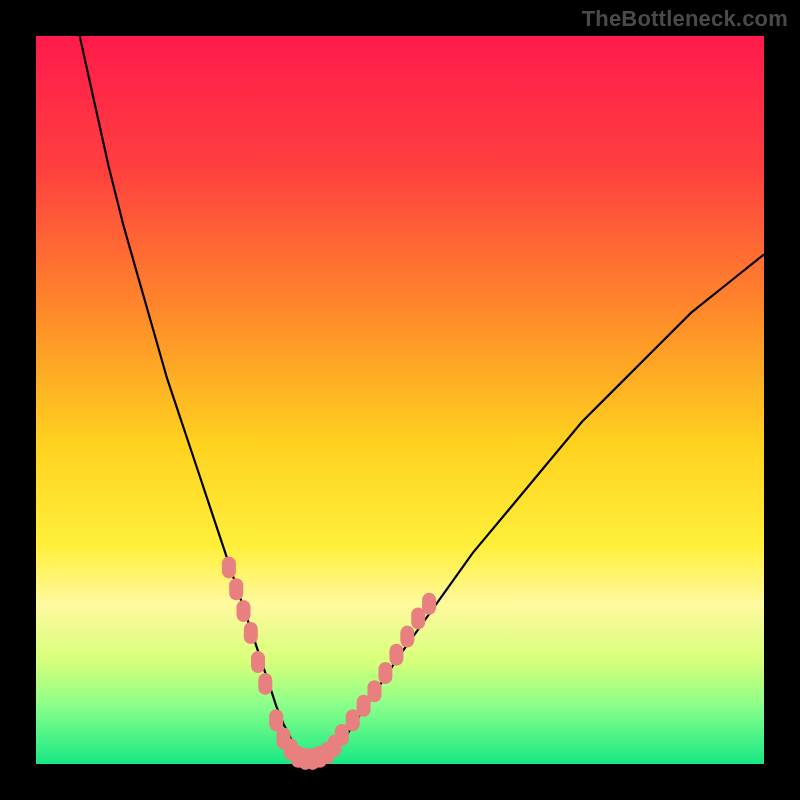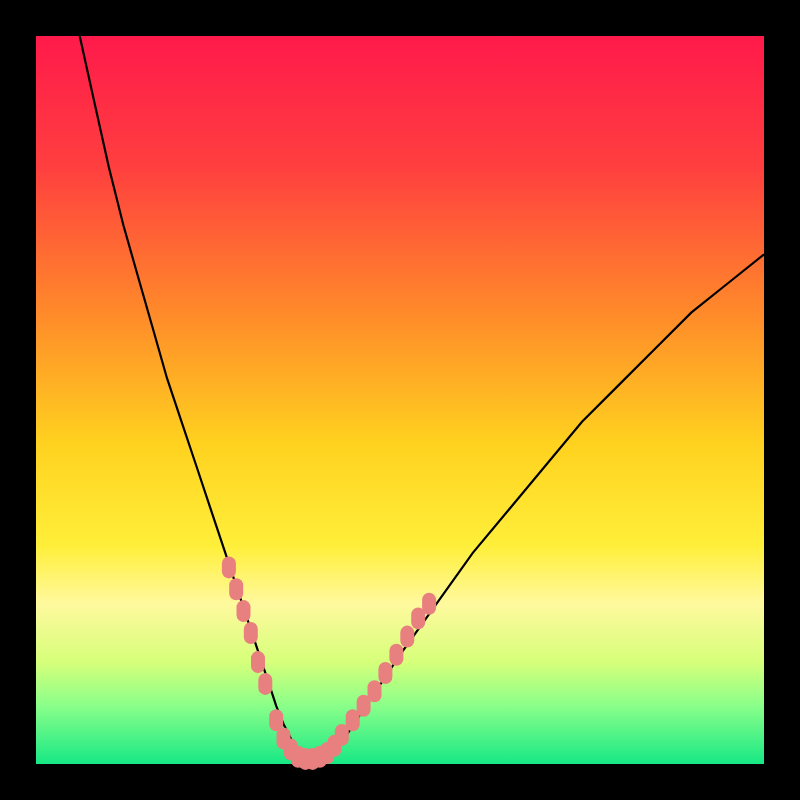--- a/index.html
+++ b/index.html
@@ -43,20 +43,21 @@
     width: 728px;
     height: 728px;
     overflow: visible;
   }
 </style>
 </head>
 <body>
 
 <div class="frame">
   <div class="plot" id="plot" style="background: linear-gradient(rgb(255, 26, 75) 0%, rgb(255, 63, 63) 18%, rgb(255, 138, 42) 38%, rgb(255, 210, 31) 56%, rgb(255, 239, 58) 70%, rgb(255, 249, 158) 78%, rgb(214, 255, 122) 86%, rgb(138, 255, 138) 92%, rgb(23, 232, 132) 100%);"></div>
+  <div class="watermark">TheBottleneck.com</div>
   <svg class="curve" id="curve-svg" viewBox="0 0 728 728" preserveAspectRatio="none">
     <path id="curve-path" fill="none" stroke-width="2.2" d="M43.7 0.0 L58.2 65.5 L72.8 131.0 L87.4 189.3 L101.9 240.2 L116.5 291.2 L131.0 342.2 L145.6 385.8 L160.2 429.5 L174.7 473.2 L189.3 516.9 L203.8 560.6 L211.1 582.4 L218.4 604.2 L225.7 626.1 L233.0 647.9 L240.2 669.8 L247.5 688.0 L254.8 702.5 L262.1 713.4 L269.4 720.7 L276.6 724.4 L283.9 724.4 L291.2 720.7 L305.8 706.2 L320.3 684.3 L334.9 662.5 L364.0 618.8 L400.4 567.8 L436.8 516.9 L473.2 473.2 L509.6 429.5 L546.0 385.8 L582.4 349.4 L618.8 313.0 L655.2 276.6 L691.6 247.5 L728.0 218.4" stroke="#000000"></path>
     <g id="marker-group">
         <rect x="185.9" y="520.4" width="14" height="22" rx="7" ry="7" fill="#e8807f"></rect>
         <rect x="193.2" y="542.3" width="14" height="22" rx="7" ry="7" fill="#e8807f"></rect>
         <rect x="200.5" y="564.1" width="14" height="22" rx="7" ry="7" fill="#e8807f"></rect>
         <rect x="207.8" y="586.0" width="14" height="22" rx="7" ry="7" fill="#e8807f"></rect>
         <rect x="215.0" y="615.1" width="14" height="22" rx="7" ry="7" fill="#e8807f"></rect>
         <rect x="222.3" y="636.9" width="14" height="22" rx="7" ry="7" fill="#e8807f"></rect>
         <rect x="233.2" y="673.3" width="14" height="22" rx="7" ry="7" fill="#e8807f"></rect>

